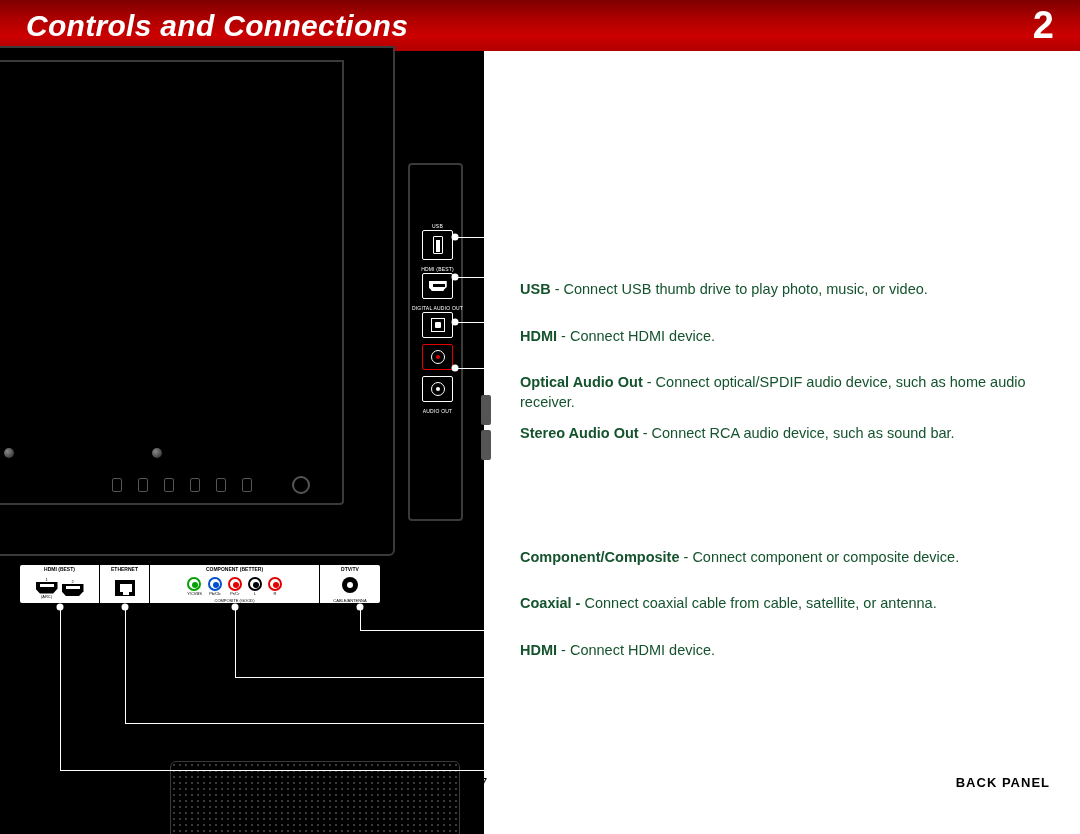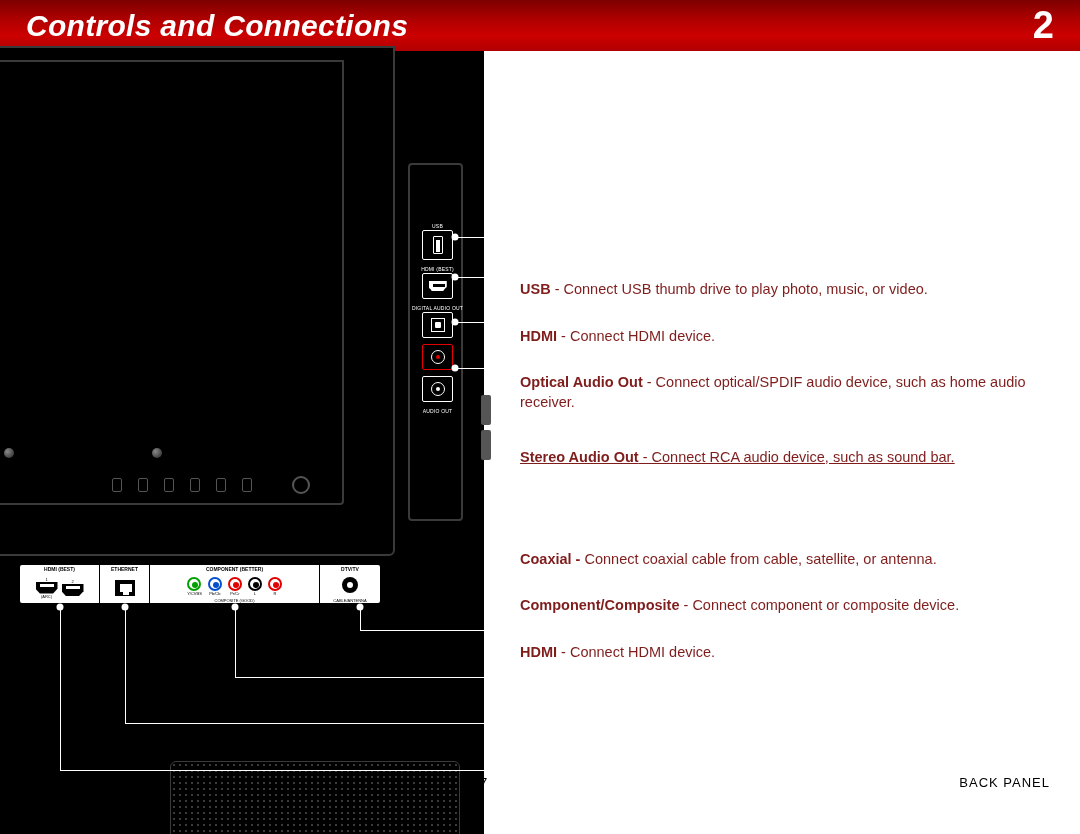--- a/index.html
+++ b/index.html
@@ -117,24 +117,24 @@
   }
 
   
   .stub-row { position:absolute; left:130px; top:430px; display:flex; gap:16px; }
   .stub { width:10px; height:14px; border:1.5px solid #555; border-radius:2px; }
   .coax-stub{ position:absolute; left:310px; top:428px; width:18px;height:18px;border-radius:50%;border:2px solid #555;}
 
   
   .desc {
     position: absolute; left: 520px; top: 275px; width: 530px;
-    color: #7f1d1d; font-size: 14.5px; line-height: 1.35;
+    color: #14532d; font-size: 14.5px; line-height: 1.35;
   }
   .desc .row { margin-bottom: 27px; }
-  .desc .row.small-gap { margin-bottom: 36px; }
+  .desc .row.small-gap { margin-bottom: 12px; }
   .desc b { font-weight: bold; }
 
   
   .line { position:absolute; height:1px; background:#fff; }
   .dot-end { position:absolute; width:7px; height:7px; border-radius:50%; background:#fff; transform:translate(-50%,-50%);}
   .l1 { left:455px; top:237px; width:55px; }
   .l2 { left:455px; top:277px; width:55px; }
   .l3 { left:455px; top:322px; width:55px; }
   .l4 { left:455px; top:368px; width:55px; }
   .d1 { left:455px; top:237px; }
@@ -145,21 +145,21 @@
   
   .cv { position:absolute; width:1px; background:#fff; }
   .ch { position:absolute; height:1px; background:#fff; }
   .bd { position:absolute; width:7px; height:7px; border-radius:50%; background:#fff; transform:translate(-50%,-50%); z-index:5;}
 
   .footer {
     position:absolute; left:520px; top:775px; width:530px; display:flex; justify-content:space-between; align-items:center;
     font-size: 13px;
   }
   .footer .pg { position:absolute; left:-40px; }
-  .footer .bp { font-weight:normal; letter-spacing:1px; font-size:13px; }
+  .footer .bp { font-weight:bold; letter-spacing:1px; font-size:13px; }
 </style>
 </head>
 <body>
 
 <div class="header">
   <div class="title">Controls and Connections</div>
   <div class="chapter">2</div>
 </div>
 
 <div class="left-panel">
@@ -283,24 +283,24 @@
 <div class="ch" style="left:125px; top:723px; width:385px;"></div>
 
 <div class="bd" style="left:60px; top:607px;"></div>
 <div class="cv" style="left:60px; top:607px; height:163px;"></div>
 <div class="ch" style="left:60px; top:770px; width:450px;"></div>
 
 <div class="desc">
   <div class="row" style="margin-top:5px;"><b>USB</b><span> - Connect USB thumb drive to play photo, music, or video.</span></div>
   <div class="row"><b>HDMI</b><span> - Connect HDMI device.</span></div>
   <div class="row small-gap"><b>Optical Audio Out</b><span> - Connect optical/SPDIF audio device, such as home audio receiver.</span></div>
-  <div class="row" style="margin-bottom:82px;text-decoration:underline;"><b>Stereo Audio Out</b><span> - Connect RCA audio device, such as sound bar.</span></div>
-
+  <div class="row" style="margin-bottom:104px;"><b>Stereo Audio Out</b><span> - Connect RCA audio device, such as sound bar.</span></div>
+
+  <div class="row"><b>Component/Composite</b><span> - Connect component or composite device.</span></div>
   <div class="row"><b>Coaxial - </b><span>Connect coaxial cable from cable, satellite, or antenna.</span></div>
-  <div class="row"><b>Component/Composite</b><span> - Connect component or composite device.</span></div>
   <div class="row"><b>HDMI</b><span> - Connect HDMI device.</span></div>
 </div>
 
 <div class="footer">
   <span class="pg">7</span>
   <span></span>
   <span class="bp">BACK PANEL</span>
 </div>
 
 </body></html>

